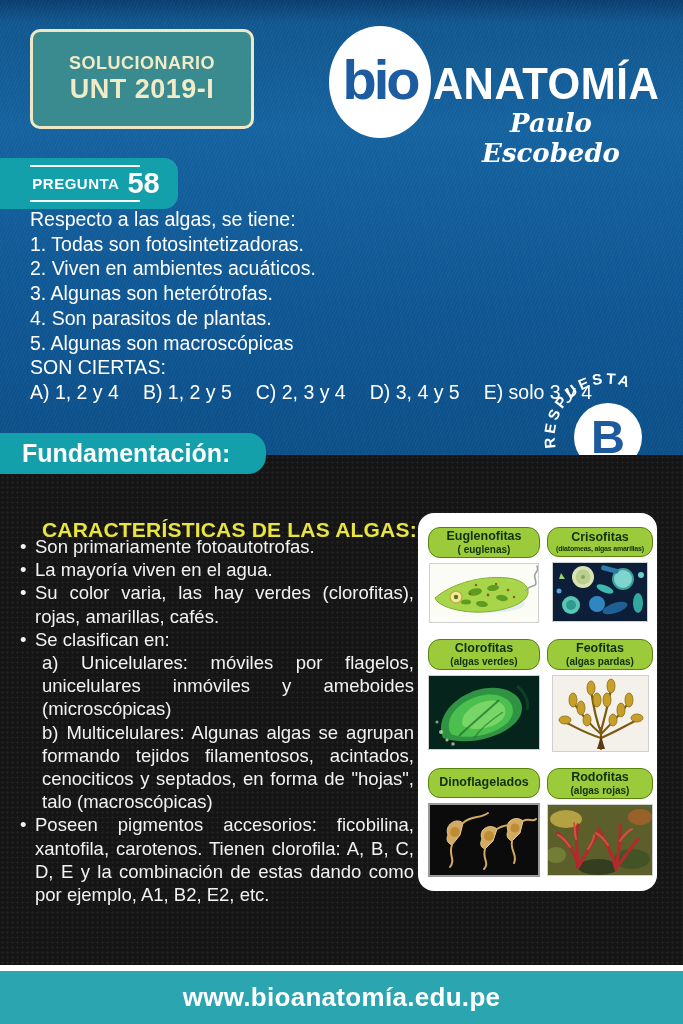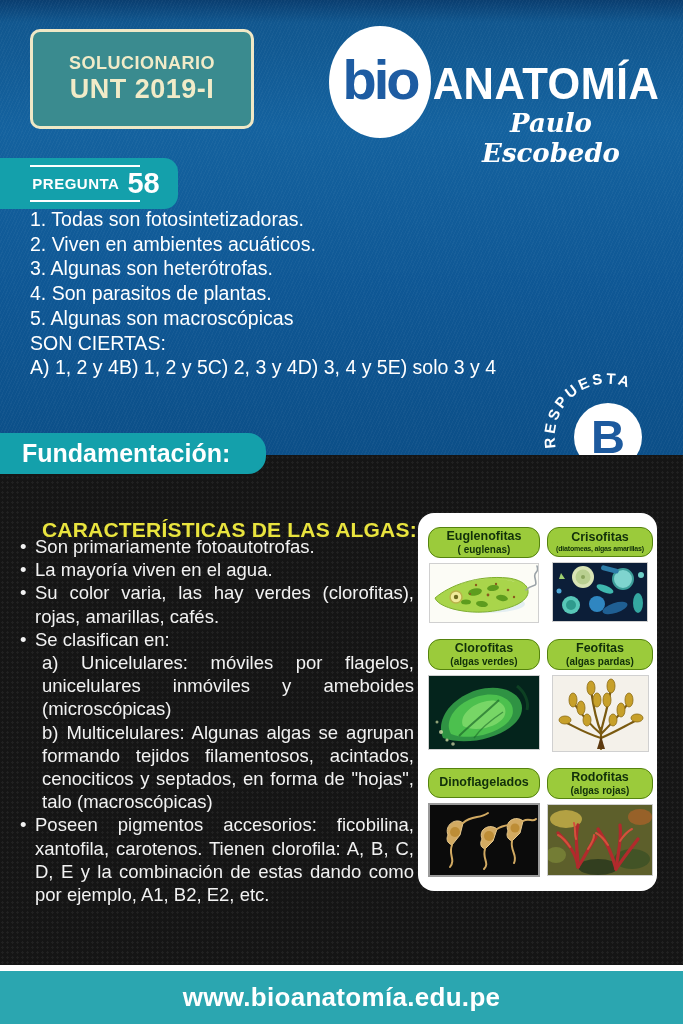--- a/index.html
+++ b/index.html
@@ -46,21 +46,21 @@
     content:"";position:absolute;left:30px;width:110px;height:2px;background:#fff;
   }
   .pregunta-badge::before{top:7px;} .pregunta-badge::after{bottom:7px;}
   .pregunta-label{font-size:15px;font-weight:700;letter-spacing:.5px;}
   .pregunta-num{font-size:29px;font-weight:700;margin-left:8px;line-height:1;}
   .question-text{
     position:absolute;left:30px;top:207px;width:625px;color:#fff;
     font-size:19.5px;line-height:24.7px;
   }
   .question-text div{white-space:nowrap;}
-  .options-row{display:flex;margin-top:0;}
+  .options-row{display:flex;gap:24px;margin-top:0;}
   .options-row span{white-space:nowrap;}
   .answer-svg{position:absolute;left:526px;top:352px;width:157px;height:148px;}
   
   .fund-badge{
     position:absolute;left:0;top:433px;width:266px;height:41px;
     background:#14a0ab;border-radius:0 18px 18px 0;color:#fff;
     font-size:25px;font-weight:700;line-height:41px;padding-left:22px;box-sizing:border-box;
     z-index:3;
   }
   
@@ -125,20 +125,21 @@
     </div>
     <div class="logo-word">ANATOMÍA</div>
     <div class="logo-author">Paulo Escobedo</div>
 
     <div class="pregunta-badge">
       <span class="pregunta-label">PREGUNTA</span>
       <span class="pregunta-num">58</span>
     </div>
 
     <div class="question-text">
+      <div>Respecto a las algas, se tiene:</div>
       <div>1. Todas son fotosintetizadoras.</div>
       <div>2. Viven en ambientes acuáticos.</div>
       <div>3. Algunas son heterótrofas.</div>
       <div>4. Son parasitos de plantas.</div>
       <div>5. Algunas son macroscópicas</div>
       <div>SON CIERTAS:</div>
       <div class="options-row">
         <span>A) 1, 2 y 4</span>
         <span>B) 1, 2 y 5</span>
         <span>C) 2, 3 y 4</span>

